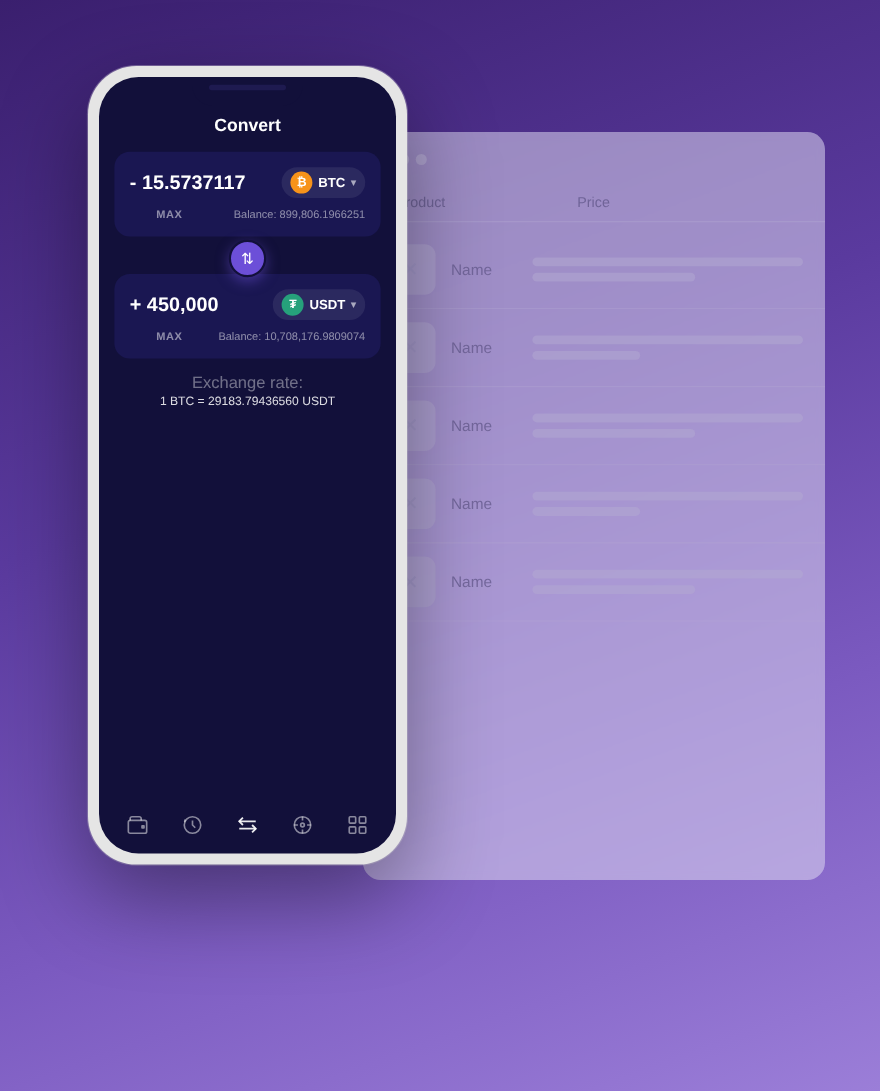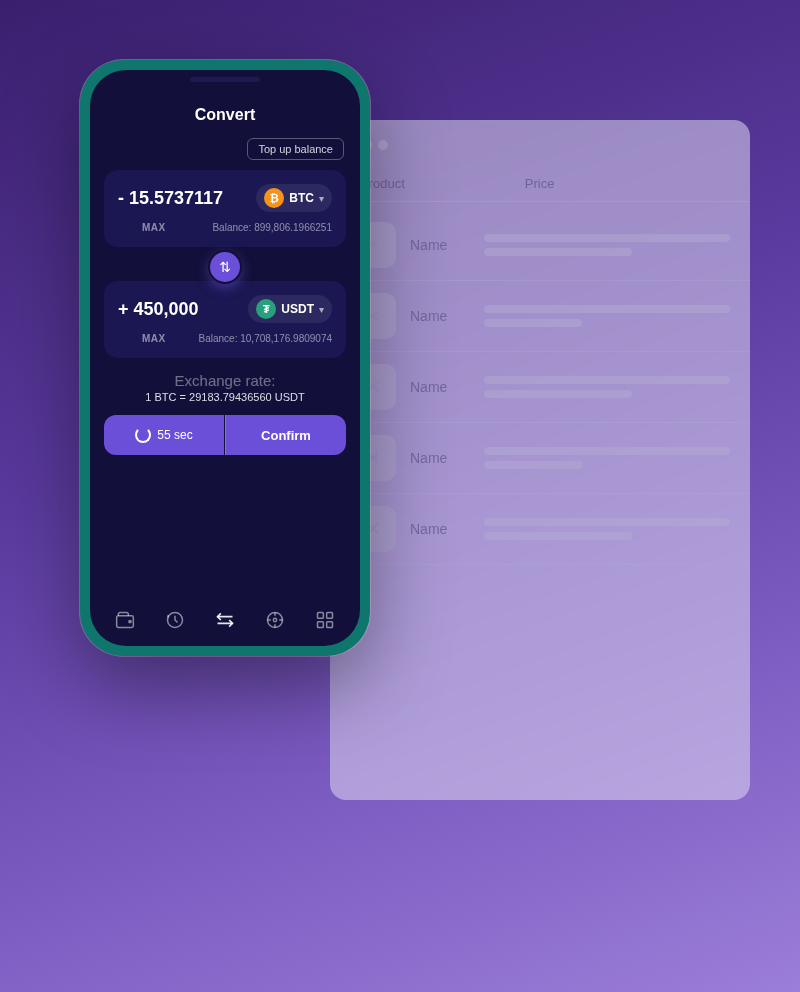--- a/index.html
+++ b/index.html
@@ -89,22 +89,22 @@
     }
     .bg-card-line.short { width: 60%; }
     .bg-card-line.shorter { width: 40%; }
 
     
     .phone {
       position: absolute;
       left: 80px;
       top: 60px;
       width: 290px;
-      height: 596px;
-      background: #0f766e;
+      height: 726px;
+      background: #e5e5e5;
       border-radius: 44px;
       padding: 10px;
       box-shadow: 0 30px 80px rgba(0,0,0,0.4), 0 0 0 1px rgba(255,255,255,0.3);
       z-index: 10;
     }
     .phone-inner {
       width: 100%;
       height: 100%;
       background: #12103a;
       border-radius: 36px;
@@ -418,23 +418,20 @@
 <div class="phone">
   <div class="phone-inner">
     <div class="phone-notch">
       <div class="phone-notch-bar"></div>
     </div>
 
     <div class="app-content">
       <div class="app-title">Convert</div>
 
 
-      <div class="top-up-wrapper">
-        <button class="top-up-btn">Top up balance</button>
-      </div>
 
       <div class="convert-box">
         <div class="convert-row-top">
           <span class="convert-amount">- 15.5737117</span>
           <div class="currency-pill">
             <div class="currency-icon btc-icon">₿</div>
             <span class="currency-name">BTC</span>
             <span class="chevron-down">▾</span>
           </div>
         </div>
@@ -461,27 +458,20 @@
           <span class="max-label">MAX</span>
           <span class="balance-label">Balance: 10,708,176.9809074</span>
         </div>
       </div>
 
       <div class="exchange-rate-section">
         <div class="exchange-rate-label">Exchange rate:</div>
         <div class="exchange-rate-value">1 BTC = 29183.79436560 USDT</div>
       </div>
 
-      <div class="action-buttons">
-        <button class="timer-btn">
-          <span class="timer-icon"></span>
-          <span>55 sec</span>
-        </button>
-        <button class="confirm-btn">Confirm</button>
-      </div>
 
       <div class="bottom-nav">
         <div class="nav-icon">
           <svg viewBox="0 0 24 24" fill="rgba(255,255,255,0.5)">
             <rect x="2" y="7" width="20" height="14" rx="2" fill="none" stroke="rgba(255,255,255,0.5)" stroke-width="1.8"></rect>
             <path d="M16 7V5a2 2 0 00-2-2H6a2 2 0 00-2 2v2" stroke="rgba(255,255,255,0.5)" stroke-width="1.8" fill="none"></path>
             <rect x="16" y="12" width="4" height="4" rx="1" fill="rgba(255,255,255,0.5)"></rect>
           </svg>
         </div>
         <div class="nav-icon">

